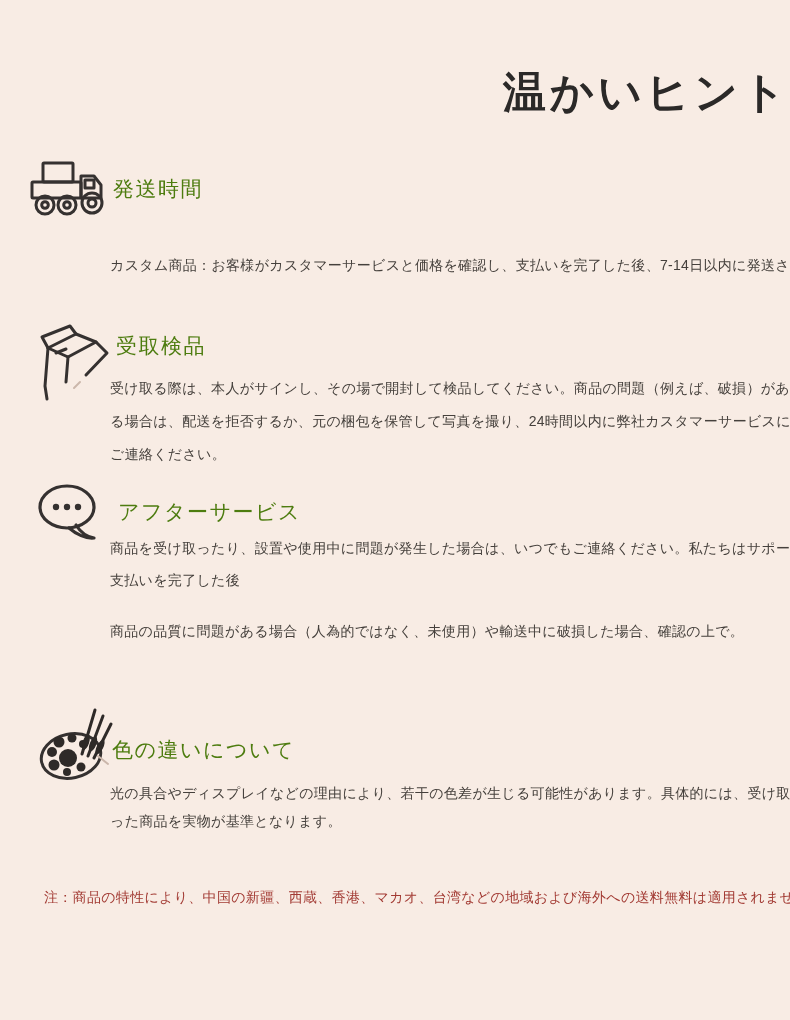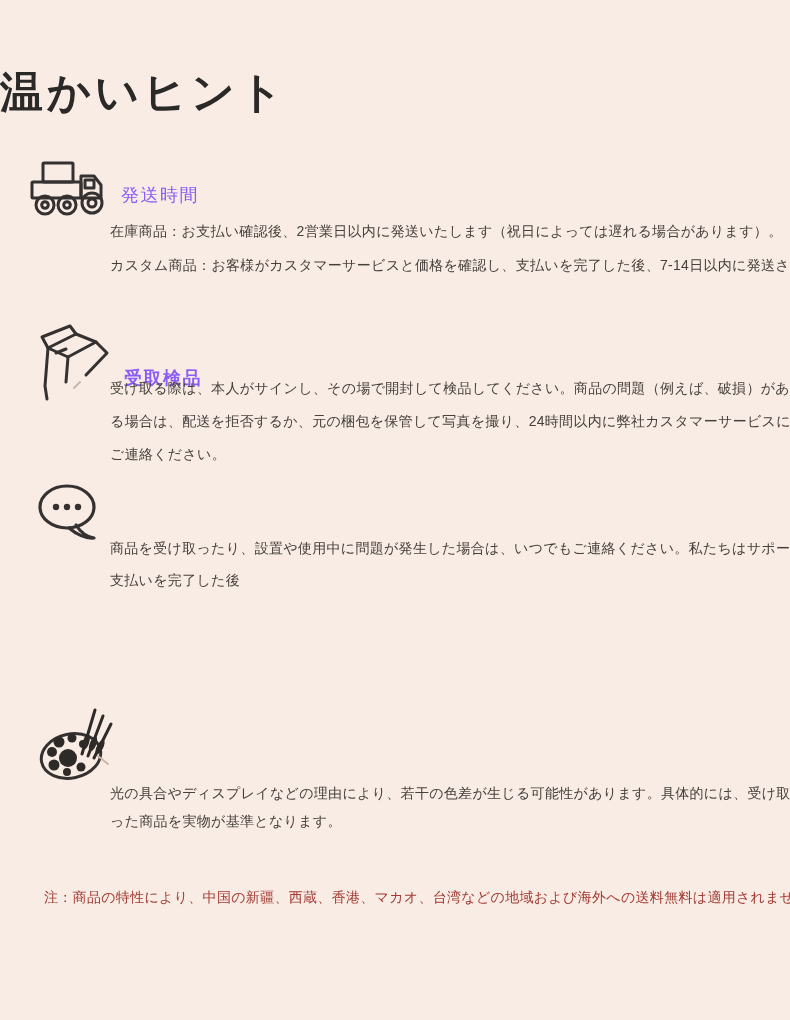--- a/index.html
+++ b/index.html
@@ -5,26 +5,26 @@
   html,body{margin:0;padding:0;background:#f8ece4;}
   .page{
     position:relative;width:790px;height:1020px;margin:0 auto;
     background:#f8ece4;overflow:hidden;
     font-family:"Liberation Sans","DejaVu Sans",sans-serif;
     color:#45403c;
   }
   .abs{position:absolute;}
   .page-title{
     position:absolute;top:64px;left:0;width:790px;margin:0;
-    text-align:left;font-size:43px;font-weight:700;
+    text-align:right;font-size:43px;font-weight:700;
     letter-spacing:4px;color:#2b2928;
   }
   .sec-heading{
-    position:absolute;margin:8px;font-size:18px;font-weight:400;
-    letter-spacing:1.5px;color:#8b5cf6;white-space:nowrap;
+    position:absolute;margin:0;font-size:21px;font-weight:400;
+    letter-spacing:1.5px;color:#4d7c0f;white-space:nowrap;
   }
   .body-text{
     position:absolute;margin:0;font-size:14px;line-height:20px;
     letter-spacing:0.3px;color:#45403c;white-space:nowrap;
   }
   .body-wrap{
     white-space:normal;width:682px;line-height:33px;
   }
   .body-wrap-tight{
     white-space:normal;width:682px;line-height:28px;
@@ -55,48 +55,49 @@
       <rect x="57" y="20" width="9" height="8"></rect>
       <circle cx="17" cy="45" r="9"></circle>
         <circle cx="17" cy="45" r="3.3"></circle>
       <circle cx="39" cy="45" r="9"></circle>
         <circle cx="39" cy="45" r="3.3"></circle>
       <circle cx="64" cy="43" r="10"></circle>
         <circle cx="64" cy="43" r="4"></circle>
     </svg>
   </div>
   <h2 class="sec-heading" style="left:113px;top:175px;">発送時間</h2>
-  <p class="body-text" style="left:110px;top:221px;">在庫商品：お支払い確認後、2営業日以内に発送いたします（祝日によっては遅れる場合があります）。</p>
   <p class="body-text" style="left:110px;top:255px;">カスタム商品：お客様がカスタマーサービスと価格を確認し、支払いを完了した後、7-14日以内に発送されます。</p>
 
   <div class="abs icon" style="left:34px;top:320px;">
     <svg width="78" height="84" viewBox="0 0 78 84" class="line-icon" stroke-width="3">
       <path d="M14 28 L42 14 L62 22 L34 37 Z"></path>
       <path d="M14 28 L8 17 L36 6 L42 14"></path>
       <path d="M14 28 L11 66 L13 79"></path>
       <path d="M34 37 L32 62"></path>
       <path d="M62 22 L73 33 L52 55"></path>
       <line x1="22" y1="33" x2="32" y2="29"></line>
       <line x1="40" y1="68" x2="46" y2="62" stroke="#cbb7ab" stroke-width="2"></line>
     </svg>
   </div>
-  <h2 class="sec-heading" style="left:116px;top:358px;font-weight:bold;">受取検品</h2>
+  <h2 class="sec-heading" style="left:116px;top:332px;">受取検品</h2>
   <p class="body-text body-wrap" style="left:110px;top:372px;">受け取る際は、本人がサインし、その場で開封して検品してください。商品の問題（例えば、破損）がある場合は、配送を拒否するか、元の梱包を保管して写真を撮り、24時間以内に弊社カスタマーサービスにご連絡ください。</p>
 
   <div class="abs icon" style="left:36px;top:482px;">
     <svg width="66" height="60" viewBox="0 0 66 60" class="line-icon" stroke-width="3.2">
       <ellipse cx="31" cy="25" rx="27" ry="21"></ellipse>
       <path d="M40 43 C45 51 52 55 58 56 C50 57 40 52 33 46"></path>
       <circle cx="20" cy="25" r="3.2" fill="#353130" stroke="none"></circle>
       <circle cx="31" cy="25" r="3.2" fill="#353130" stroke="none"></circle>
       <circle cx="42" cy="25" r="3.2" fill="#353130" stroke="none"></circle>
     </svg>
   </div>
+  <h2 class="sec-heading" style="left:118px;top:498px;">アフターサービス</h2>
   <p class="body-text" style="left:110px;top:538px;">商品を受け取ったり、設置や使用中に問題が発生した場合は、いつでもご連絡ください。私たちはサポートを提供できます。</p>
   <p class="body-text" style="left:110px;top:570px;">支払いを完了した後</p>
+  <p class="body-text" style="left:110px;top:621px;">商品の品質に問題がある場合（人為的ではなく、未使用）や輸送中に破損した場合、確認の上で。</p>
 
   <div class="abs icon" style="left:36px;top:702px;">
     <svg width="82" height="80" viewBox="0 0 82 80" class="line-icon" stroke-width="3">
       <g transform="rotate(-12 35 54)">
         <ellipse cx="35" cy="54" rx="30" ry="22"></ellipse>
       </g>
       <g fill="#2e2a28" stroke="none">
         <circle cx="32" cy="56" r="9"></circle>
         <circle cx="16" cy="50" r="5"></circle>
         <circle cx="23" cy="40" r="5.5"></circle>
@@ -112,17 +113,18 @@
         <line x1="58" y1="56" x2="75" y2="22"></line>
       </g>
       <g fill="#2e2a28" stroke="none">
         <ellipse cx="50" cy="40" rx="3.2" ry="8" transform="rotate(17 50 40)"></ellipse>
         <ellipse cx="57" cy="42" rx="3.2" ry="8" transform="rotate(21 57 42)"></ellipse>
         <ellipse cx="64" cy="45" rx="3.2" ry="8" transform="rotate(27 64 45)"></ellipse>
       </g>
       <line x1="62" y1="54" x2="72" y2="62" stroke="#cbb7ab" stroke-width="2"></line>
     </svg>
   </div>
+  <h2 class="sec-heading" style="left:112px;top:736px;">色の違いについて</h2>
   <p class="body-text body-wrap-tight" style="left:110px;top:779px;">光の具合やディスプレイなどの理由により、若干の色差が生じる可能性があります。具体的には、受け取った商品を実物が基準となります。</p>
 
   <p class="note-text" style="left:44px;top:889px;">注：商品の特性により、中国の新疆、西蔵、香港、マカオ、台湾などの地域および海外への送料無料は適用されません。</p>
 
 </div>
 
 </body></html>

